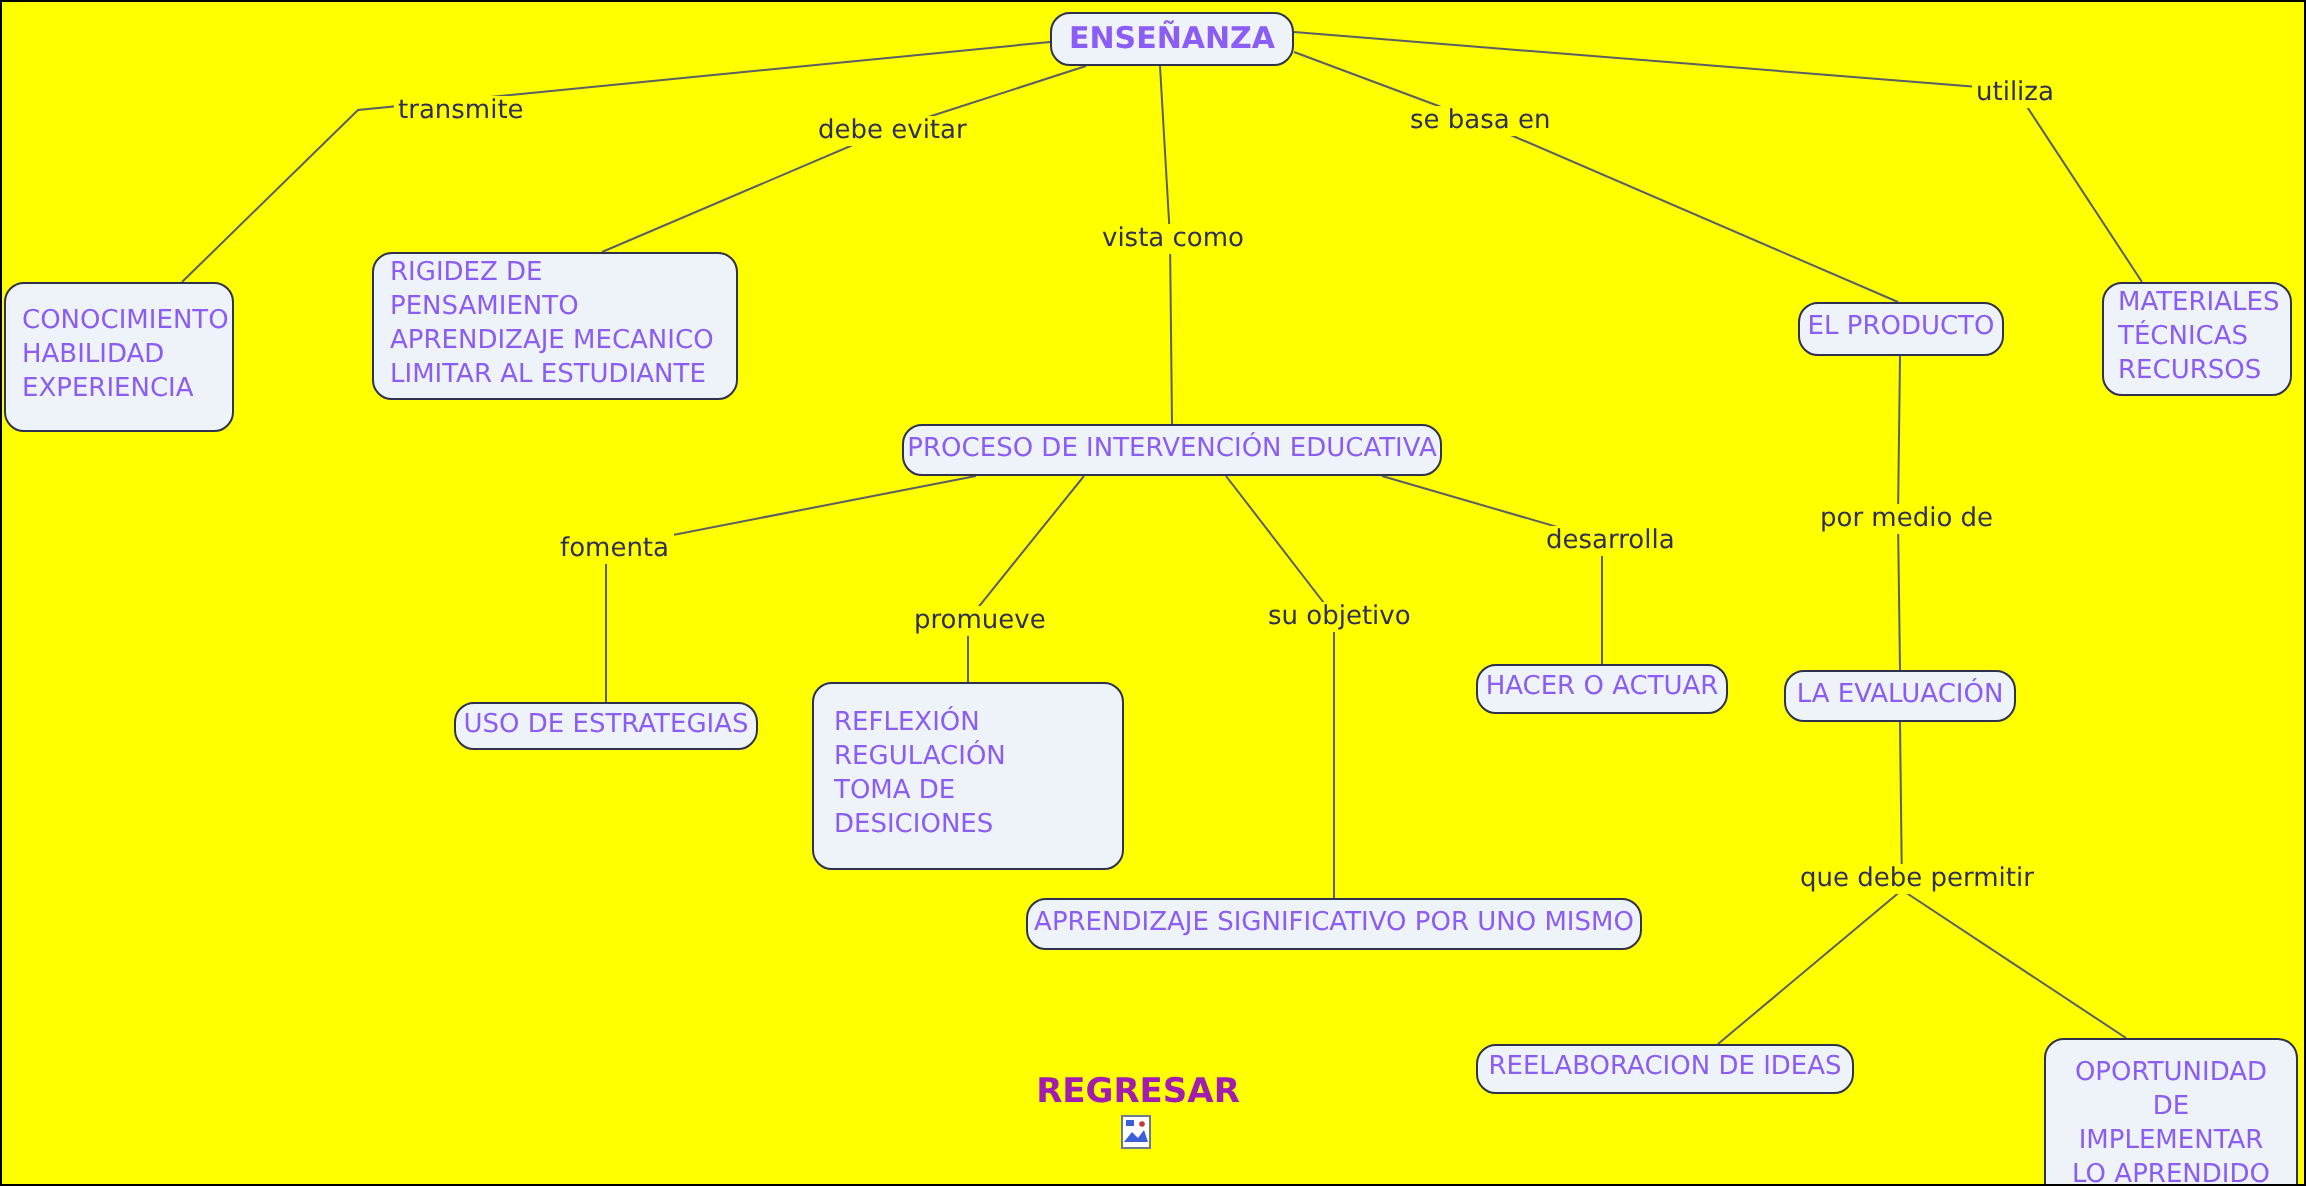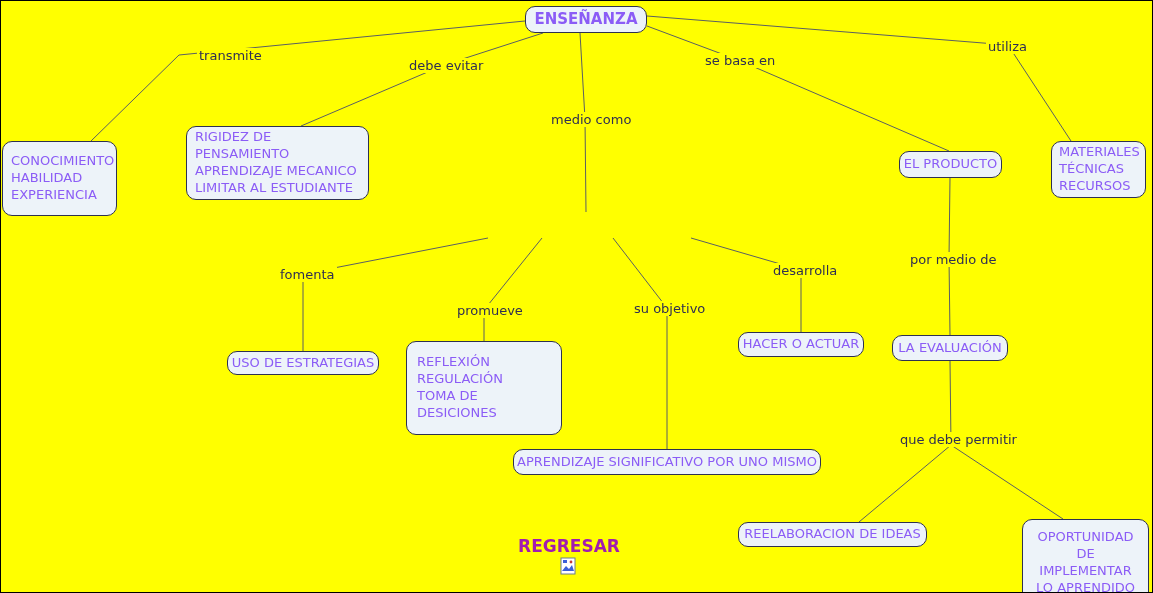--- a/index.html
+++ b/index.html
@@ -103,20 +103,21 @@
   <div class="node single title" style="left:524px; top:5px; width:122px;">ENSEÑANZA</div>
 
   <div class="node multi" style="left:1px; top:140px; width:115px; padding:11px 8px;">CONOCIMIENTO
 HABILIDAD
 EXPERIENCIA</div>
 
   <div class="node multi" style="left:185px; top:125px; width:183px; padding:2px 8px;">RIGIDEZ DE PENSAMIENTO
 APRENDIZAJE MECANICO
 LIMITAR AL ESTUDIANTE</div>
 
+  <div class="node single" style="left:450px; top:211px; width:270px;">PROCESO DE INTERVENCIÓN EDUCATIVA</div>
 
   <div class="node single" style="left:898px; top:150px; width:103px; height:27px;">EL PRODUCTO</div>
 
   <div class="node multi" style="left:1050px; top:140px; width:95px; padding:2px 7px;">MATERIALES
 TÉCNICAS
 RECURSOS</div>
 
   <div class="node single" style="left:226px; top:350px; width:152px; height:24px;">USO DE ESTRATEGIAS</div>
 
   <div class="node multi" style="left:405px; top:340px; width:156px; padding:12px 10px;">REFLEXIÓN
@@ -130,21 +131,21 @@
   <div class="node single" style="left:512px; top:448px; width:308px;">APRENDIZAJE SIGNIFICATIVO POR UNO MISMO</div>
 
   <div class="node single" style="left:737px; top:521px; width:189px; height:25px;">REELABORACION DE IDEAS</div>
 
   <div class="node multi center" style="left:1021px; top:518px; width:127px; padding:9px 4px;">OPORTUNIDAD DE
 IMPLEMENTAR
 LO APRENDIDO</div>
 
   <span class="edge-label" style="left:164px; top:47px;margin-left:32px;">transmite</span>
   <span class="edge-label" style="left:406px; top:57px;">debe evitar</span>
-  <span class="edge-label" style="left:548px; top:111px;">medio como</span>
+  <span class="edge-label" style="left:548px; top:111px;">vista como</span>
   <span class="edge-label" style="left:702px; top:52px;">se basa en</span>
   <span class="edge-label" style="left:985px; top:38px;">utiliza</span>
   <span class="edge-label" style="left:277px; top:266px;">fomenta</span>
   <span class="edge-label" style="left:454px; top:302px;">promueve</span>
   <span class="edge-label" style="left:631px; top:300px;">su objetivo</span>
   <span class="edge-label" style="left:770px; top:262px;">desarrolla</span>
   <span class="edge-label" style="left:907px; top:251px;">por medio de</span>
   <span class="edge-label" style="left:897px; top:431px;">que debe permitir</span>
 
   <div class="regresar">REGRESAR</div>

